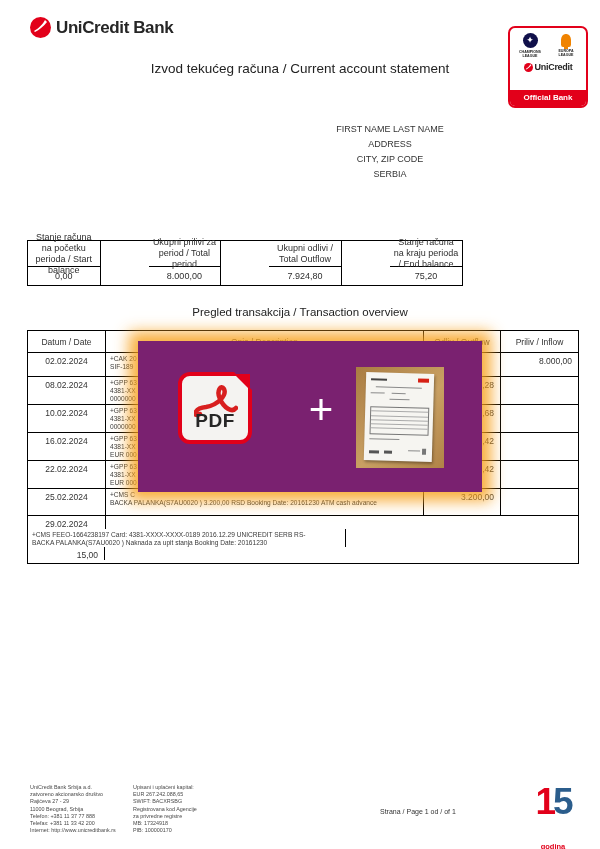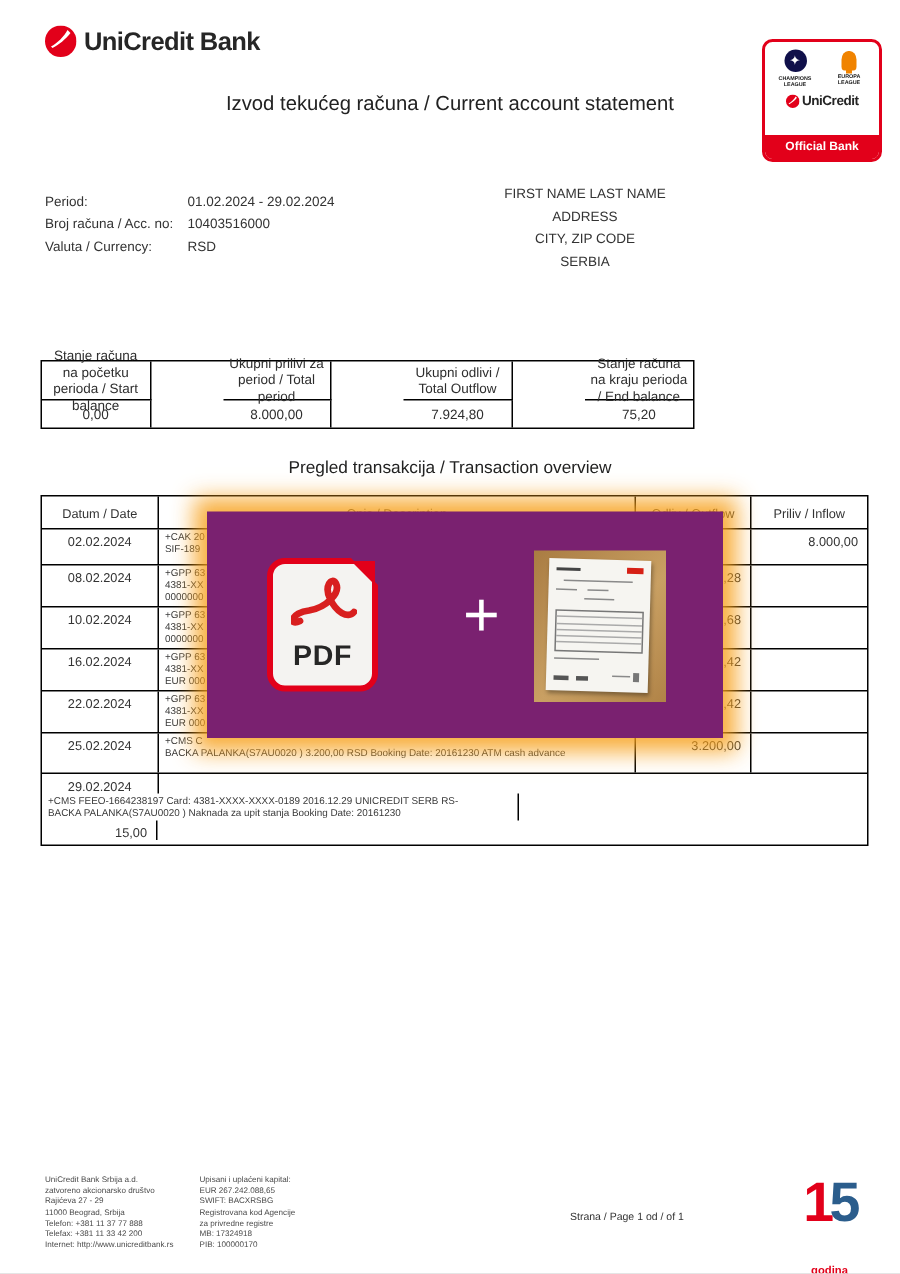--- a/index.html
+++ b/index.html
@@ -40,21 +40,21 @@
   .c-date{width:78px;box-sizing:border-box;border-right:1px solid #000;text-align:center;padding-top:3px;}
   .c-desc{width:318px;box-sizing:border-box;border-right:1px solid #000;padding:2px 0 0 4px;font-size:6.6px;line-height:8px;color:#3a3a3a;}
   .c-out,.c-in{width:77px;box-sizing:border-box;text-align:right;padding:3px 6px 0 0;}
   .c-out{border-right:1px solid #000;}
   .txhead{font-size:8.5px;}
   .txhead>div{display:flex;align-items:center;justify-content:center;height:21px;padding:0;text-align:center;}
   .h24{min-height:23px;} .h28{min-height:27px;} .h27{min-height:26px;} .h23{min-height:23px;}
   
   .overlay{position:absolute;left:138px;top:341px;width:344px;height:151px;background:#7a2170;z-index:5;
            box-shadow:0 0 14px 9px rgba(247,160,26,0.85);display:flex;align-items:center;}
-  .pdficon{position:absolute;left:40px;top:31px;width:74px;height:89px;background:#f4f3f1;border:4px solid #e2001a;border-radius:12px;box-sizing:border-box;}
+  .pdficon{position:absolute;left:40px;top:31px;width:74px;height:72px;background:#f4f3f1;border:4px solid #e2001a;border-radius:12px;box-sizing:border-box;}
   .pdficon .fold{position:absolute;right:-4px;top:-4px;width:0;height:0;border-left:18px solid transparent;border-top:18px solid #7a2170;}
   .pdficon .fold:after{content:"";position:absolute;left:-18px;top:-16px;width:0;height:0;border-left:16px solid transparent;border-top:16px solid #e2001a;}
   .pdficon svg{position:absolute;left:12px;top:8px;}
   .pdficon .pdftxt{position:absolute;left:0;right:0;bottom:8px;text-align:center;font-size:19px;font-weight:bold;color:#262626;letter-spacing:0.5px;}
   .plus{position:absolute;left:160px;top:46px;width:46px;text-align:center;color:#fff;font-size:42px;font-weight:300;line-height:46px;}
   .photo{position:absolute;left:218px;top:26px;width:88px;height:101px;background:linear-gradient(135deg,#a97c42,#c9a063 55%,#b08347);}
   .paper{position:absolute;left:9px;top:6px;width:68px;height:88px;background:#f6f5f1;transform:rotate(1.6deg);box-shadow:1px 2px 3px rgba(0,0,0,0.35);}
   .paper .ln{position:absolute;background:#8a8a8a;height:1px;}
   .paper .red{background:#d62015;}
   .paper .grid{position:absolute;left:5px;top:34px;width:57px;height:26px;border:1px solid #777;}
@@ -102,34 +102,20 @@
             <path d="M4 14 C8 12, 13 7, 15 3 L17 5 C14 9, 9 13, 5 15 Z" fill="#fff"></path>
           </svg>
       </span>
       <span class="t">UniCredit</span>
     </div>
     <div class="badge-bar">Official Bank</div>
   </div>
 
   <div class="title">Izvod tekućeg računa / Current account statement</div>
 
-  <div class="info">
-    <div class="row">
-      <span class="lbl">Period:</span>
-      <span>01.02.2024 - 29.02.2024</span>
-    </div>
-    <div class="row">
-      <span class="lbl">Broj računa / Acc. no:</span>
-      <span>10403516000</span>
-    </div>
-    <div class="row">
-      <span class="lbl">Valuta / Currency:</span>
-      <span>RSD</span>
-    </div>
-  </div>
 
   <div class="customer">
     <div>FIRST NAME LAST NAME</div>
     <div>ADDRESS</div>
     <div>CITY, ZIP CODE</div>
     <div>SERBIA</div>
   </div>
 
   <div class="sumtable">
     <div class="trow head">

